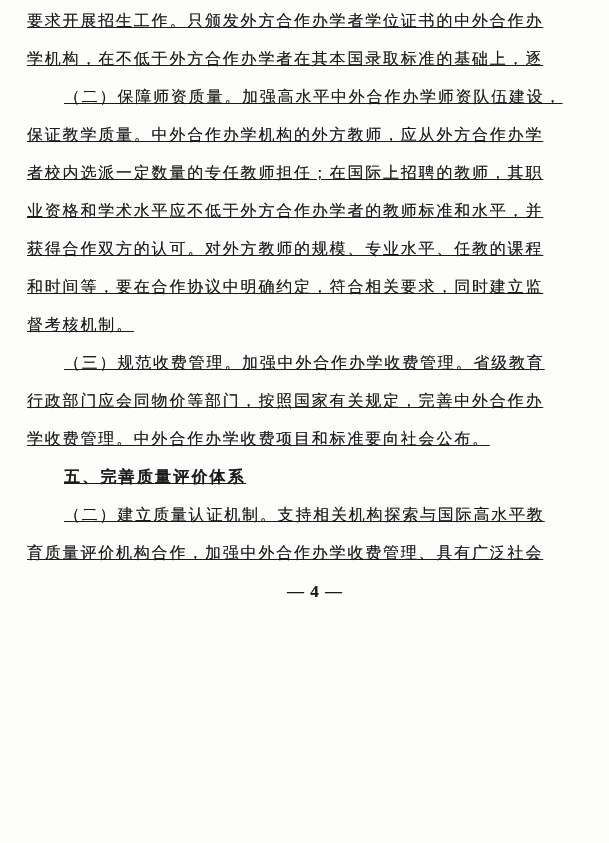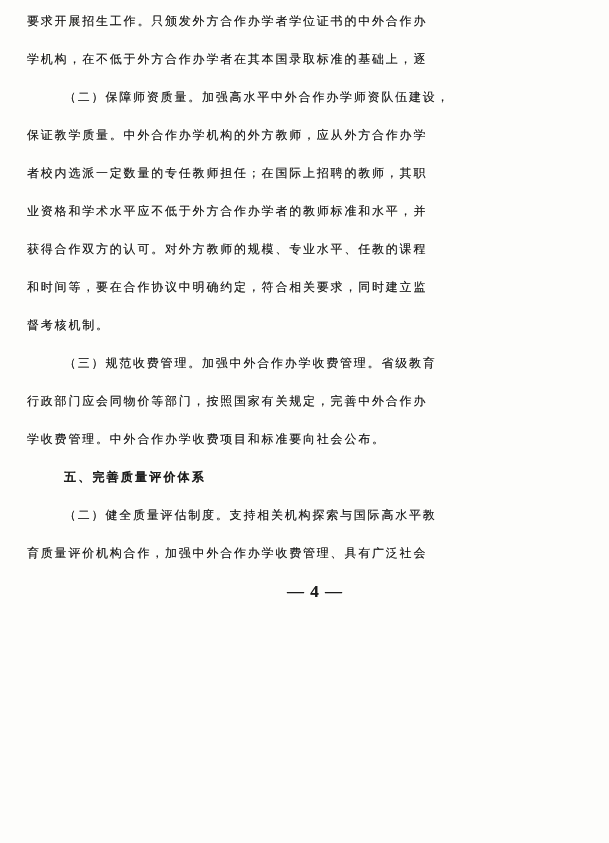--- a/index.html
+++ b/index.html
@@ -13,24 +13,25 @@
     overflow: hidden;
     font-family: "Liberation Serif", "DejaVu Serif", serif;
     color: #1b1b1b;
   }
   .doc {
     padding: 2px 6px 0 27px;
   }
   .line {
     height: 38px;
     line-height: 38px;
-    font-size: 12px;
+    font-size: 16px;
     letter-spacing: 1.8px;
     white-space: nowrap;
     text-shadow: 0 0 0.5px rgba(20,20,20,0.55);
+    text-decoration: underline;
   }
   .line.indent {
     text-indent: 37px;
   }
   .line.heading {
     font-family: "Liberation Sans", "DejaVu Sans", sans-serif;
     font-weight: 700;
     text-indent: 37px;
     letter-spacing: 2.2px;
   }
@@ -68,20 +69,20 @@
     <div>
       <div class="line indent">（三）规范收费管理。加强中外合作办学收费管理。省级教育</div>
       <div class="line">行政部门应会同物价等部门，按照国家有关规定，完善中外合作办</div>
       <div class="line">学收费管理。中外合作办学收费项目和标准要向社会公布。</div>
     </div>
 
     <div class="line heading">五、完善质量评价体系</div>
 
 
     <div>
-      <div class="line indent">（二）健全质量评估制度。支持相关机构探索与国际高水平教</div>
+      <div class="line indent">（二）建立质量认证机制。支持相关机构探索与国际高水平教</div>
       <div class="line">育质量评价机构合作，加强中外合作办学收费管理、具有广泛社会</div>
     </div>
 
     <div class="footer">— 4 —</div>
 
   </div>
 </div>
 
 </body></html>

